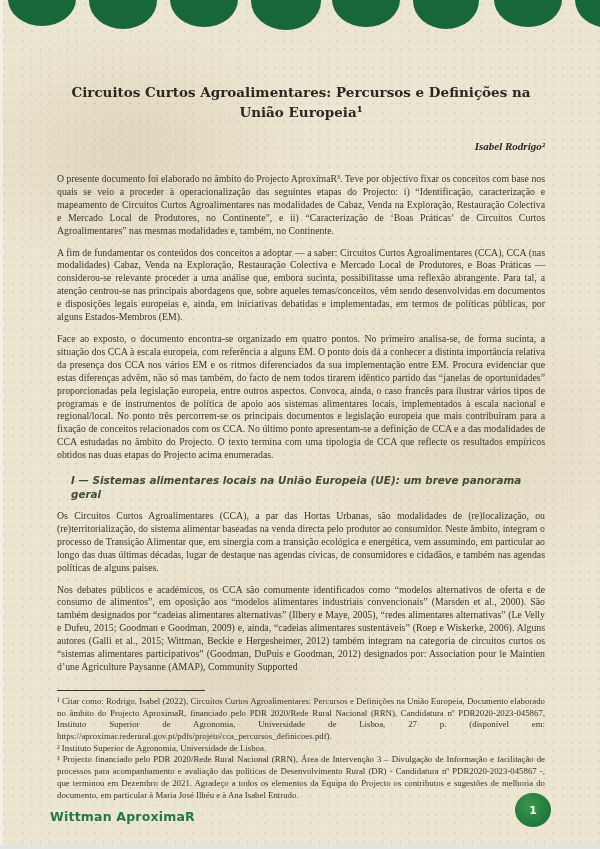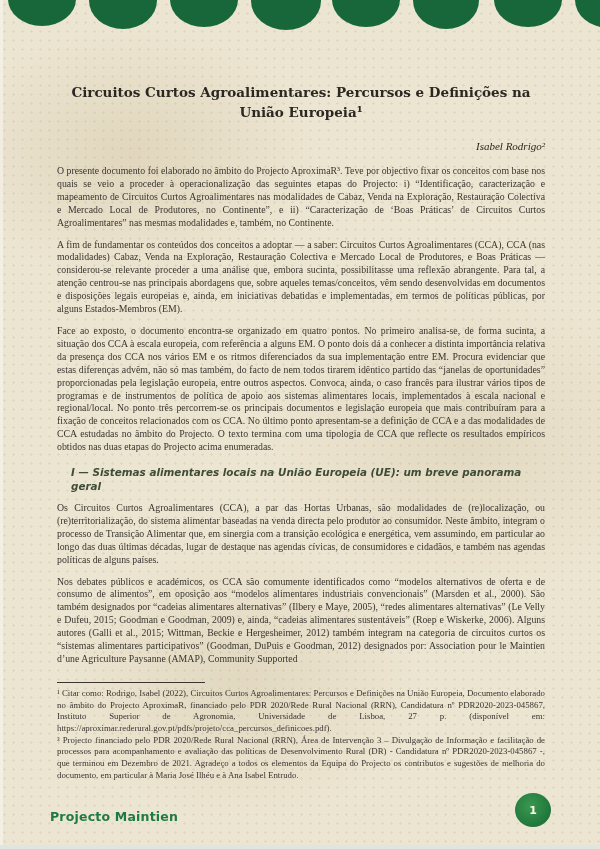--- a/index.html
+++ b/index.html
@@ -30,25 +30,25 @@
   .sc:nth-child(8){left:575px;height:56px;}
   .doc{position:absolute;left:57px;right:55px;top:0;}
   .title{
     margin:0;padding-top:82px;
     font-family:"DejaVu Serif", serif;
     font-weight:bold;font-size:13.5px;line-height:20px;
     text-align:center;color:#2B2722;
   }
   .author{
     margin-top:18px;text-align:right;
-    font-weight:normal;font-style:italic;
+    font-weight:bold;font-style:italic;
     font-size:11px;line-height:13px;color:#2B2722;
   }
   p.body{margin:9px 0 0;font-size:9.8px;line-height:12.9px;text-align:justify;}
-  p.body.first{margin-top:12px;}
+  p.body.first{margin-top:20px;}
   .section-heading{
     margin:11px 14px 0;
     font-family:"DejaVu Sans", sans-serif;
     font-weight:bold;font-style:italic;
     font-size:10.4px;line-height:14px;color:#3F4C36;
   }
   .fn-rule{width:148px;height:0;border-top:1.6px solid #3a362e;margin:16px 0 5px;}
   .footnote{font-size:8.8px;line-height:11.7px;text-align:justify;margin:0;}
   .s-i{}
   .s-b{font-weight:normal;}
@@ -92,23 +92,24 @@
     <p class="body"><span>A fim de fundamentar os conteúdos dos conceitos a adoptar — a saber: </span><span class="s-i">Circuitos Curtos Agroalimentares (CCA)</span><span>, CCA (nas modalidades) </span><span class="s-i">Cabaz, Venda na Exploração, Restauração Colectiva</span><span> e </span><span class="s-i">Mercado Local de Produtores</span><span>, e </span><span class="s-i">Boas Práticas</span><span> — considerou-se relevante proceder a uma análise que, embora sucinta, possibilitasse uma reflexão abrangente. Para tal, a atenção centrou-se nas principais abordagens que, sobre aqueles temas/conceitos, vêm sendo desenvolvidas em documentos e disposições legais europeias e, ainda, em iniciativas debatidas e implementadas, em termos de políticas públicas, por alguns Estados-Membros (EM).</span></p>
     <p class="body"><span>Face ao exposto, o documento encontra-se organizado em quatro pontos. No primeiro analisa-se, de forma sucinta, a situação dos CCA à escala europeia, com referência a alguns EM. O ponto dois dá a conhecer a distinta importância relativa da presença dos CCA nos vários EM e os ritmos diferenciados da sua implementação entre EM. Procura evidenciar que estas diferenças advêm, não só mas também, do facto de nem todos tirarem idêntico partido das “janelas de oportunidades” proporcionadas pela legislação europeia, entre outros aspectos. Convoca, ainda, o caso francês para ilustrar vários tipos de programas e de instrumentos de política de apoio aos sistemas alimentares locais, implementados à escala nacional e regional/local. No ponto três percorrem-se os principais documentos e legislação europeia que mais contribuíram para a fixação de conceitos relacionados com os CCA. No último ponto apresentam-se a definição de CCA e a das modalidades de CCA estudadas no âmbito do Projecto. O texto termina com uma tipologia de CCA que reflecte os resultados empíricos obtidos nas duas etapas do Projecto acima enumeradas.</span></p>
 
     <h2 class="section-heading">I — Sistemas alimentares locais na União Europeia (UE): um breve panorama geral</h2>
 
     <p class="body"><span>Os Circuitos Curtos Agroalimentares (CCA), a par das Hortas Urbanas, são modalidades de (re)localização, ou (re)territorialização, do sistema alimentar baseadas na venda directa pelo produtor ao consumidor. Neste âmbito, integram o processo de Transição Alimentar que, em sinergia com a transição ecológica e energética, vem assumindo, em particular ao longo das duas últimas décadas, lugar de destaque nas agendas cívicas, de consumidores e cidadãos, e também nas agendas políticas de alguns países.</span></p>
     <p class="body"><span>Nos debates públicos e académicos, os CCA são comumente identificados como “modelos alternativos de oferta e de consumo de alimentos”, em oposição aos “modelos alimentares industriais convencionais” (Marsden </span><span class="s-i">et al.</span><span>, 2000). São também designados por “cadeias alimentares alternativas” (Ilbery e Maye, 2005), “redes alimentares alternativas” (Le Velly e Dufeu, 2015; Goodman e Goodman, 2009) e, ainda, “cadeias alimentares sustentáveis” (Roep e Wiskerke, 2006). Alguns autores (Galli </span><span class="s-i">et al.</span><span>, 2015; Wittman, Beckie e Hergesheimer, 2012) também integram na categoria de circuitos curtos os “sistemas alimentares participativos” (Goodman, DuPuis e Goodman, 2012) designados por: Association pour le Maintien d’une Agriculture Paysanne (AMAP), Community Supported</span></p>
 
     <div class="fn-rule"></div>
     <p class="footnote"><span>¹ </span><span class="s-b">Citar como</span><span>: Rodrigo, Isabel (2022), </span><span class="s-i">Circuitos Curtos Agroalimentares: Percursos e Definições na União Europeia</span><span>, Documento elaborado no âmbito do Projecto AproximaR, financiado pelo PDR 2020/Rede Rural Nacional (RRN), Candidatura nº PDR2020-2023-045867, Instituto Superior de Agronomia, Universidade de Lisboa, 27 p. (disponível em: https://aproximar.rederural.gov.pt/pdfs/projeto/cca_percursos_definicoes.pdf).</span></p>
+    <p class="footnote"><span>² </span><span class="s-i">Instituto Superior de Agronomia, Universidade de Lisboa.</span></p>
     <p class="footnote"><span>³ Projecto financiado pelo PDR 2020/Rede Rural Nacional (RRN), Área de Intervenção 3 – Divulgação de Informação e facilitação de processos para acompanhamento e avaliação das políticas de Desenvolvimento Rural (DR) - Candidatura nº PDR2020-2023-045867 -, que terminou em Dezembro de 2021. Agradeço a todos os elementos da Equipa do Projecto os contributos e sugestões de melhoria do documento, em particular à Maria José Ilhéu e à Ana Isabel Entrudo.</span></p>
   </div>
 
-  <div class="footer-brand">Projecto Maintien</div>
+  <div class="footer-brand">Wittman AproximaR</div>
   <div class="page-circle">
     <span>1</span>
   </div>
 
   <div class="left-edge"></div>
   <div class="bottom-edge"></div>
 </div>
 
 </body></html>

